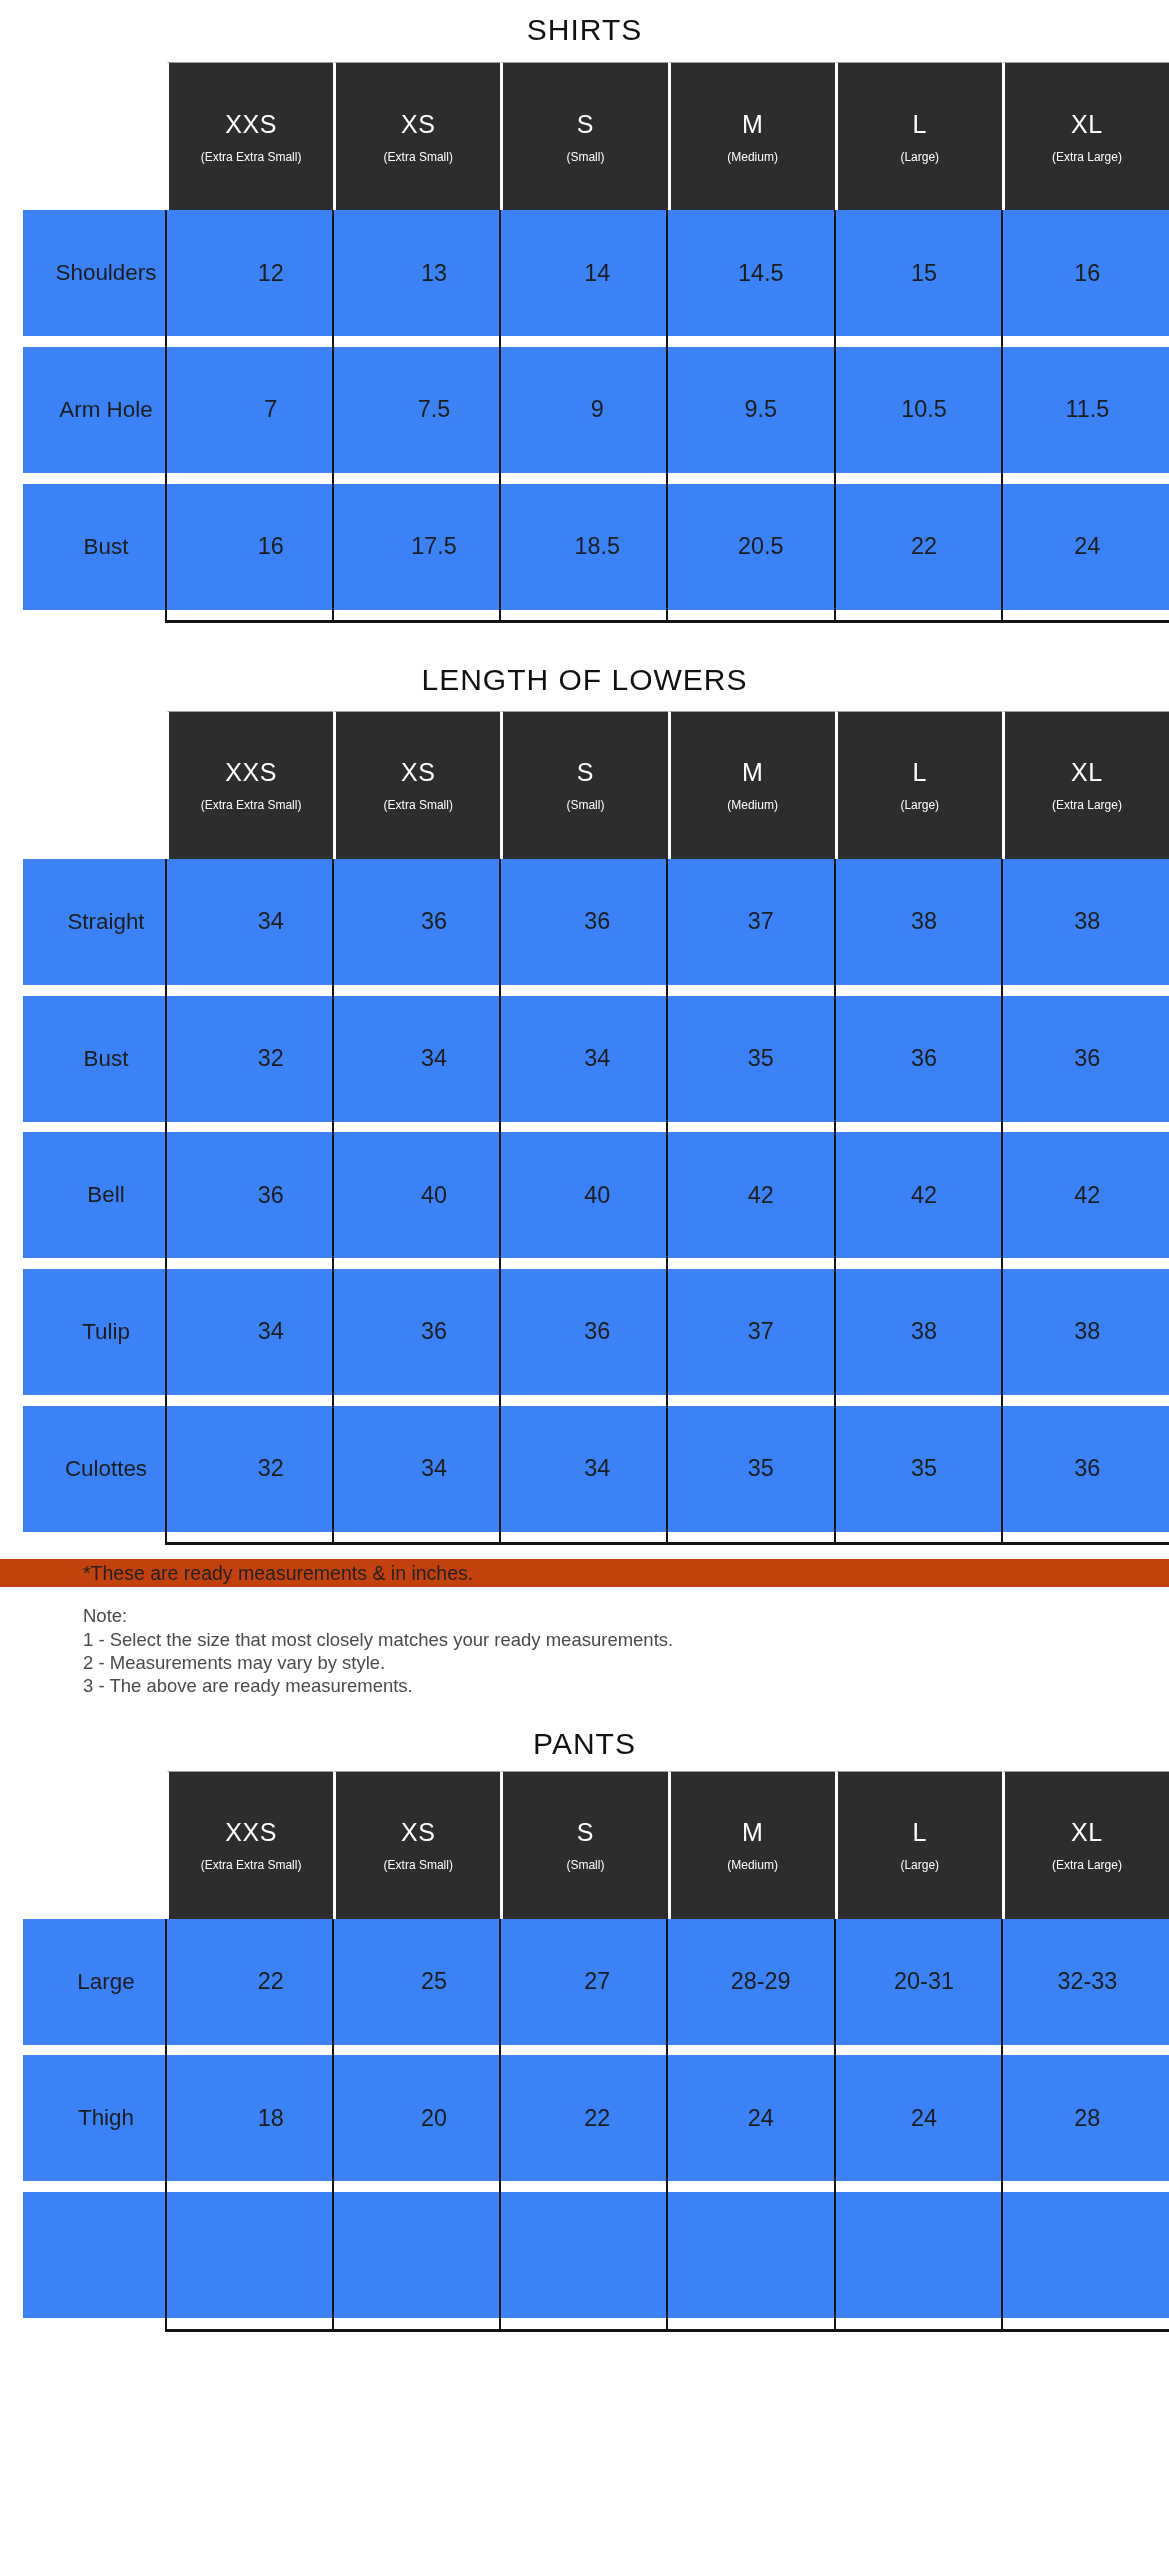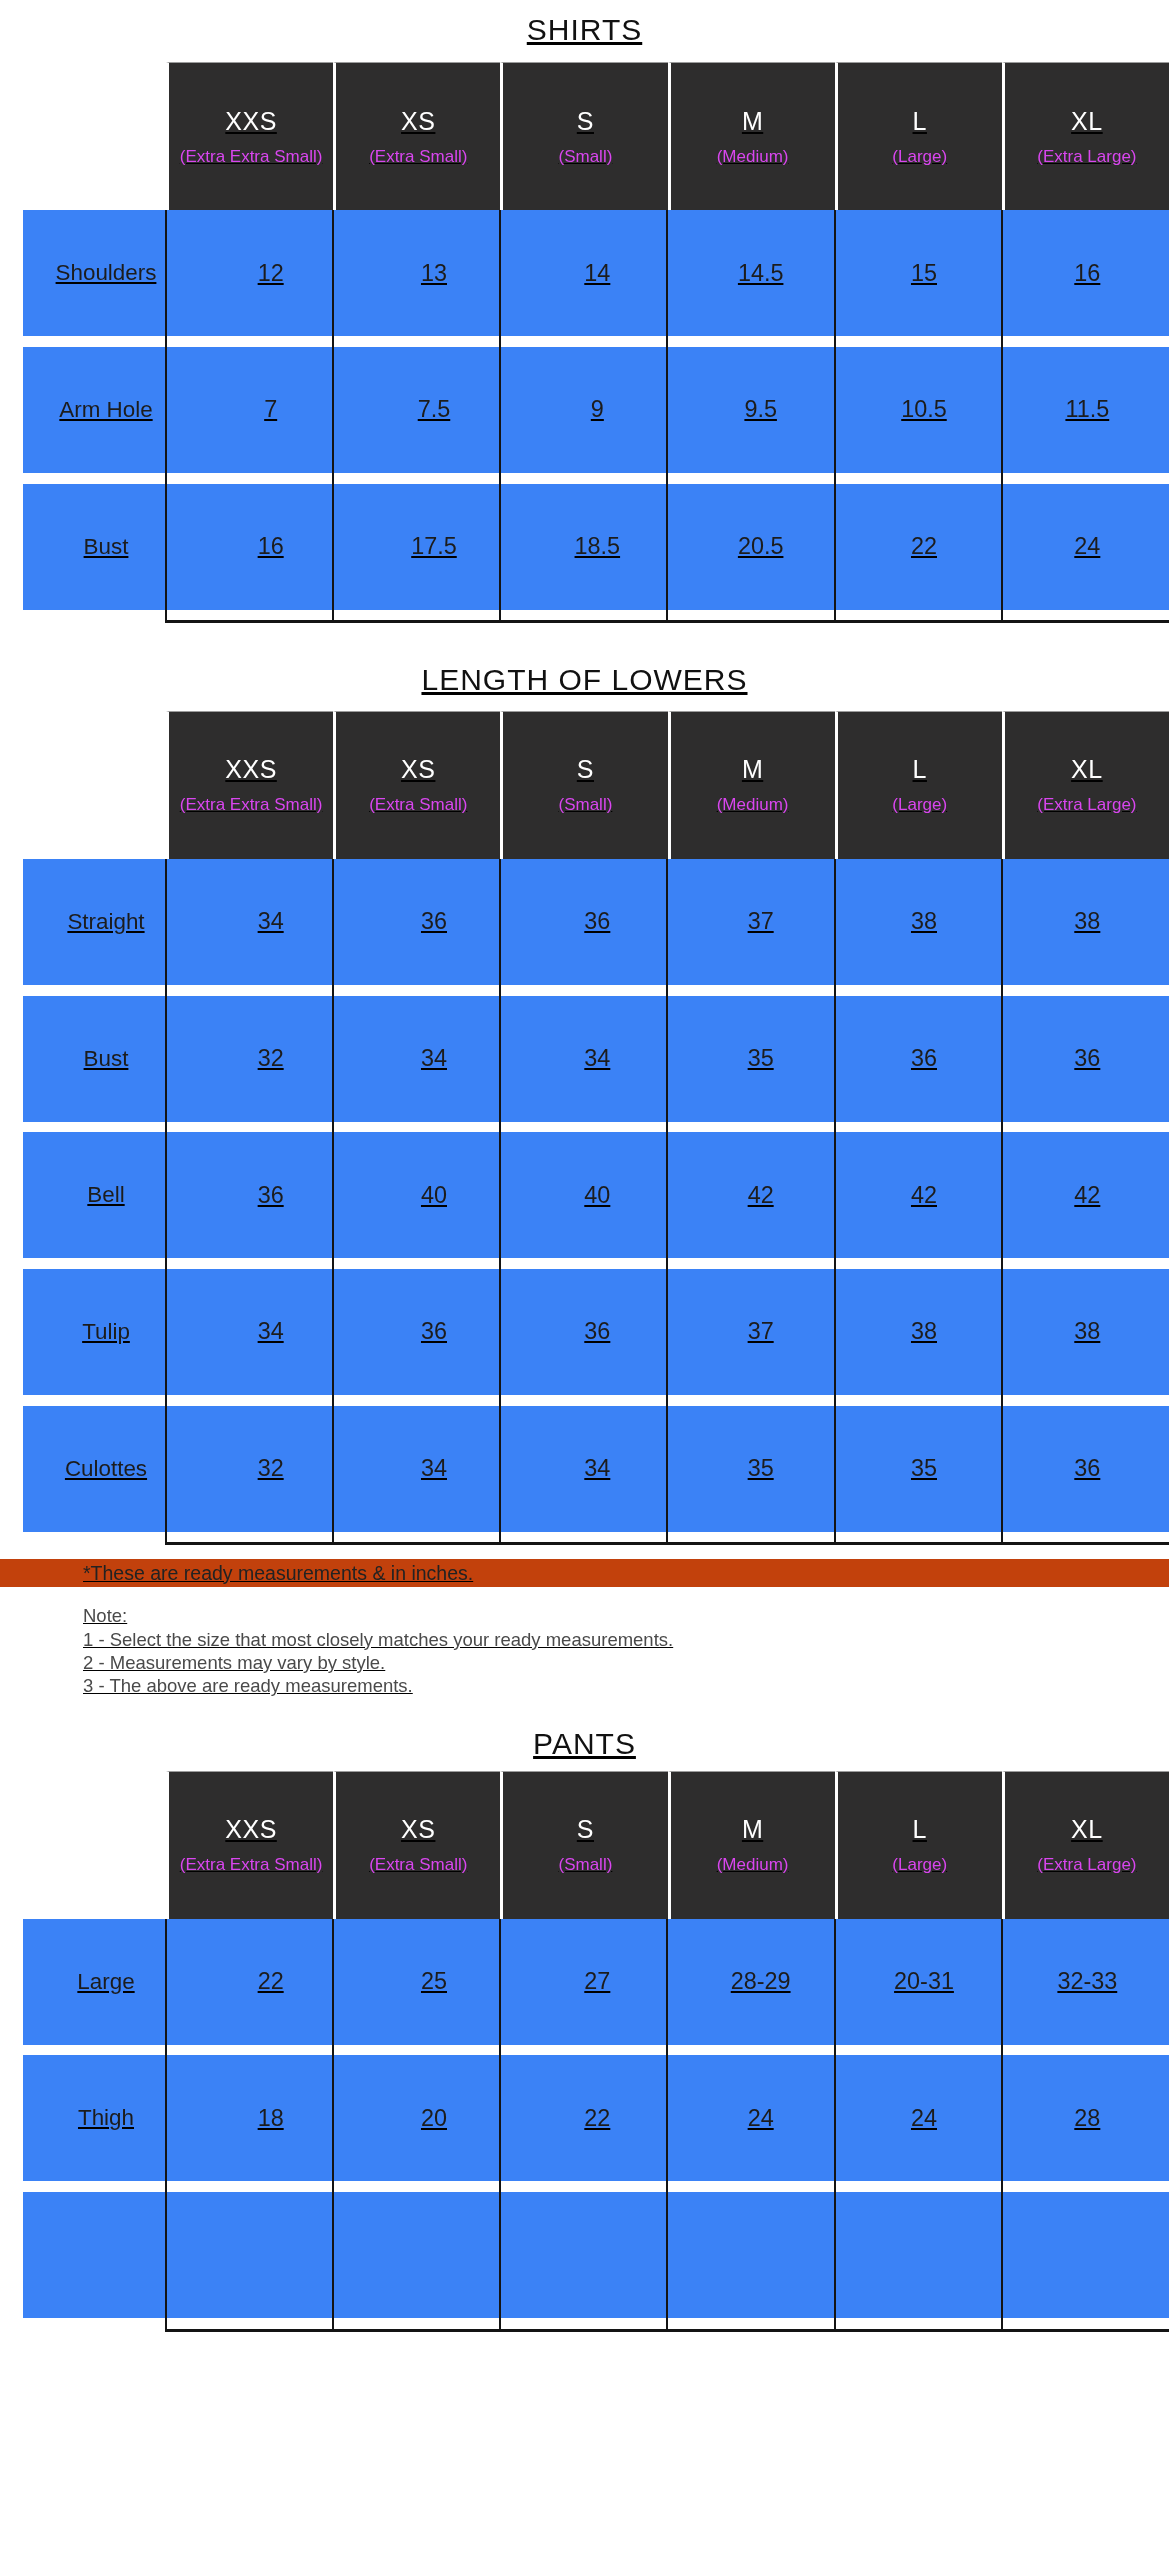--- a/index.html
+++ b/index.html
@@ -9,21 +9,20 @@
     font-family: "Liberation Sans", sans-serif;
   }
   .page {
     width: 1169px;
     height: 2576px;
     margin: 0 auto;
     background: #ffffff;
     overflow: hidden;
     box-sizing: border-box;
     padding-top: 11.7px;
-    text-decoration: underline;
   }
   h2.section-title {
     margin: 0 0 15.6px 0;
     text-align: center;
     font-size: 30px;
     font-weight: 500;
     letter-spacing: 1px;
     color: #111111;
     line-height: 35px;
   }
@@ -43,21 +42,21 @@
     border-top: 1.9px solid #9c9c9c;
     box-sizing: border-box;
     display: flex;
     flex-direction: column;
     align-items: center;
     justify-content: center;
     color: #ffffff;
     text-align: center;
   }
   .t-head-code { font-size: 25px; font-weight: 500; letter-spacing: 0.5px; }
-  .t-head-name { font-size: 17px; font-weight: 400; margin-top: 10.7px; color: #d946ef; text-align: right; }
+  .t-head-name { font-size: 12px; font-weight: 400; margin-top: 10.7px; color: #ffffff; text-align: right; }
 
   
   .t-body { position: relative; padding-bottom: 2.9px; }
   .t-row {
     display: grid;
     grid-template-columns: 166px repeat(6, 1fr);
     height: 126px;
     background: #3b82f6;
     margin-bottom: 10.7px;
     margin-left: 23px;

